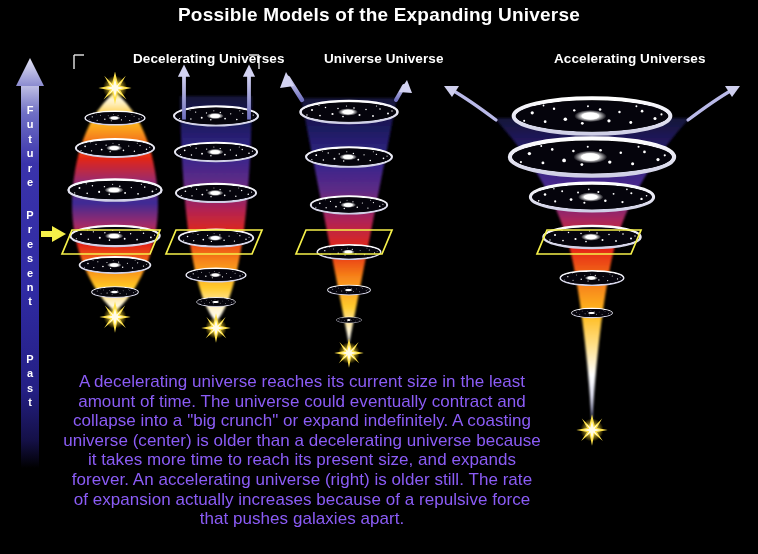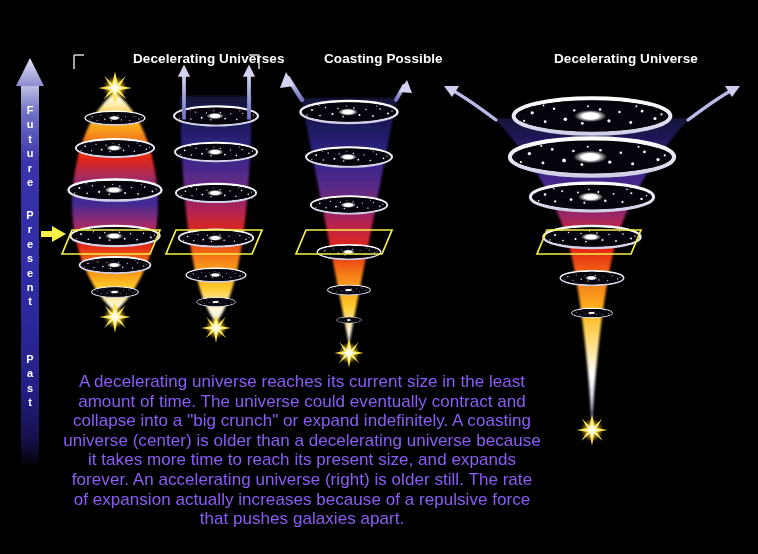--- a/index.html
+++ b/index.html
@@ -275,26 +275,27 @@
 
     <g stroke="#f5f04a" stroke-width="1.7" fill="none">
       <path d="M72,230 L160,230 L150,254 L62,254 Z"></path>
       <path d="M176,230 L262,230 L252,254 L166,254 Z"></path>
       <path d="M306,230 L392,230 L382,254 L296,254 Z"></path>
       <path d="M547,230 L641,230 L631,254 L537,254 Z"></path>
     </g>
 
   </svg>
 
+  <div class="ttl">Possible Models of the Expanding Universe</div>
 
   <div class="hdr" style="left:88px;top:51px;">Decelerating Universes</div>
 
-  <div class="hdr" style="left:279px;top:51px;">Coasting Possible</div>
-
-  <div class="hdr" style="left:509px;top:51px;">Decelerating Universe</div>
+  <div class="hdr" style="left:279px;top:51px;">Universe Universe</div>
+
+  <div class="hdr" style="left:509px;top:51px;">Accelerating Universes</div>
 
   <div class="axlab" style="left:24px;top:104px;">Future</div>
   <div class="axlab" style="left:24px;top:209px;">Present</div>
   <div class="axlab" style="left:24px;top:353px;">Past</div>
 
   <div id="caption">A decelerating universe reaches its current size in the least amount of time. The universe could eventually contract and collapse into a "big crunch" or expand indefinitely. A coasting universe (center) is older than a decelerating universe because it takes more time to reach its present size, and expands forever. An accelerating universe (right) is older still. The rate of expansion actually increases because of a repulsive force that pushes galaxies apart.</div>
 
 </div>
 
 </body></html>

